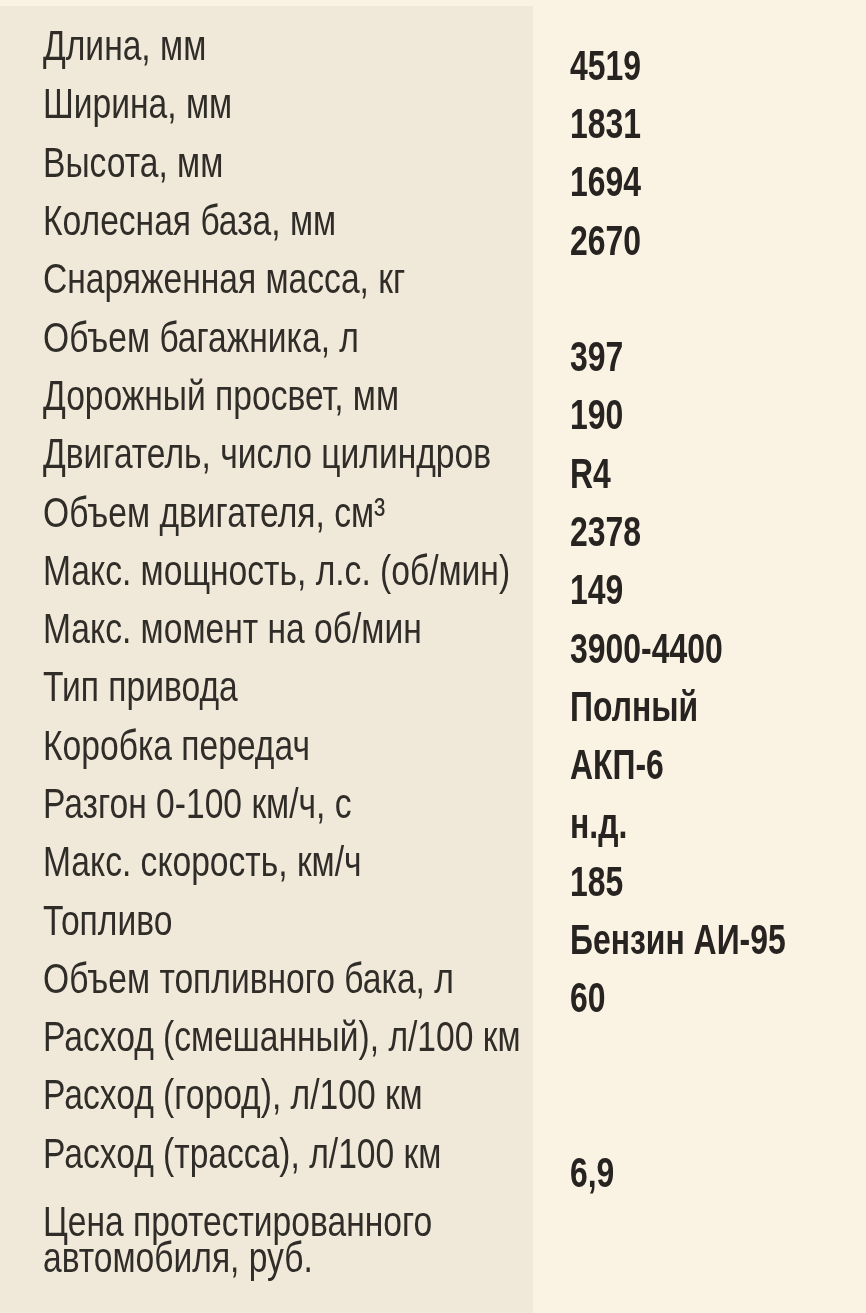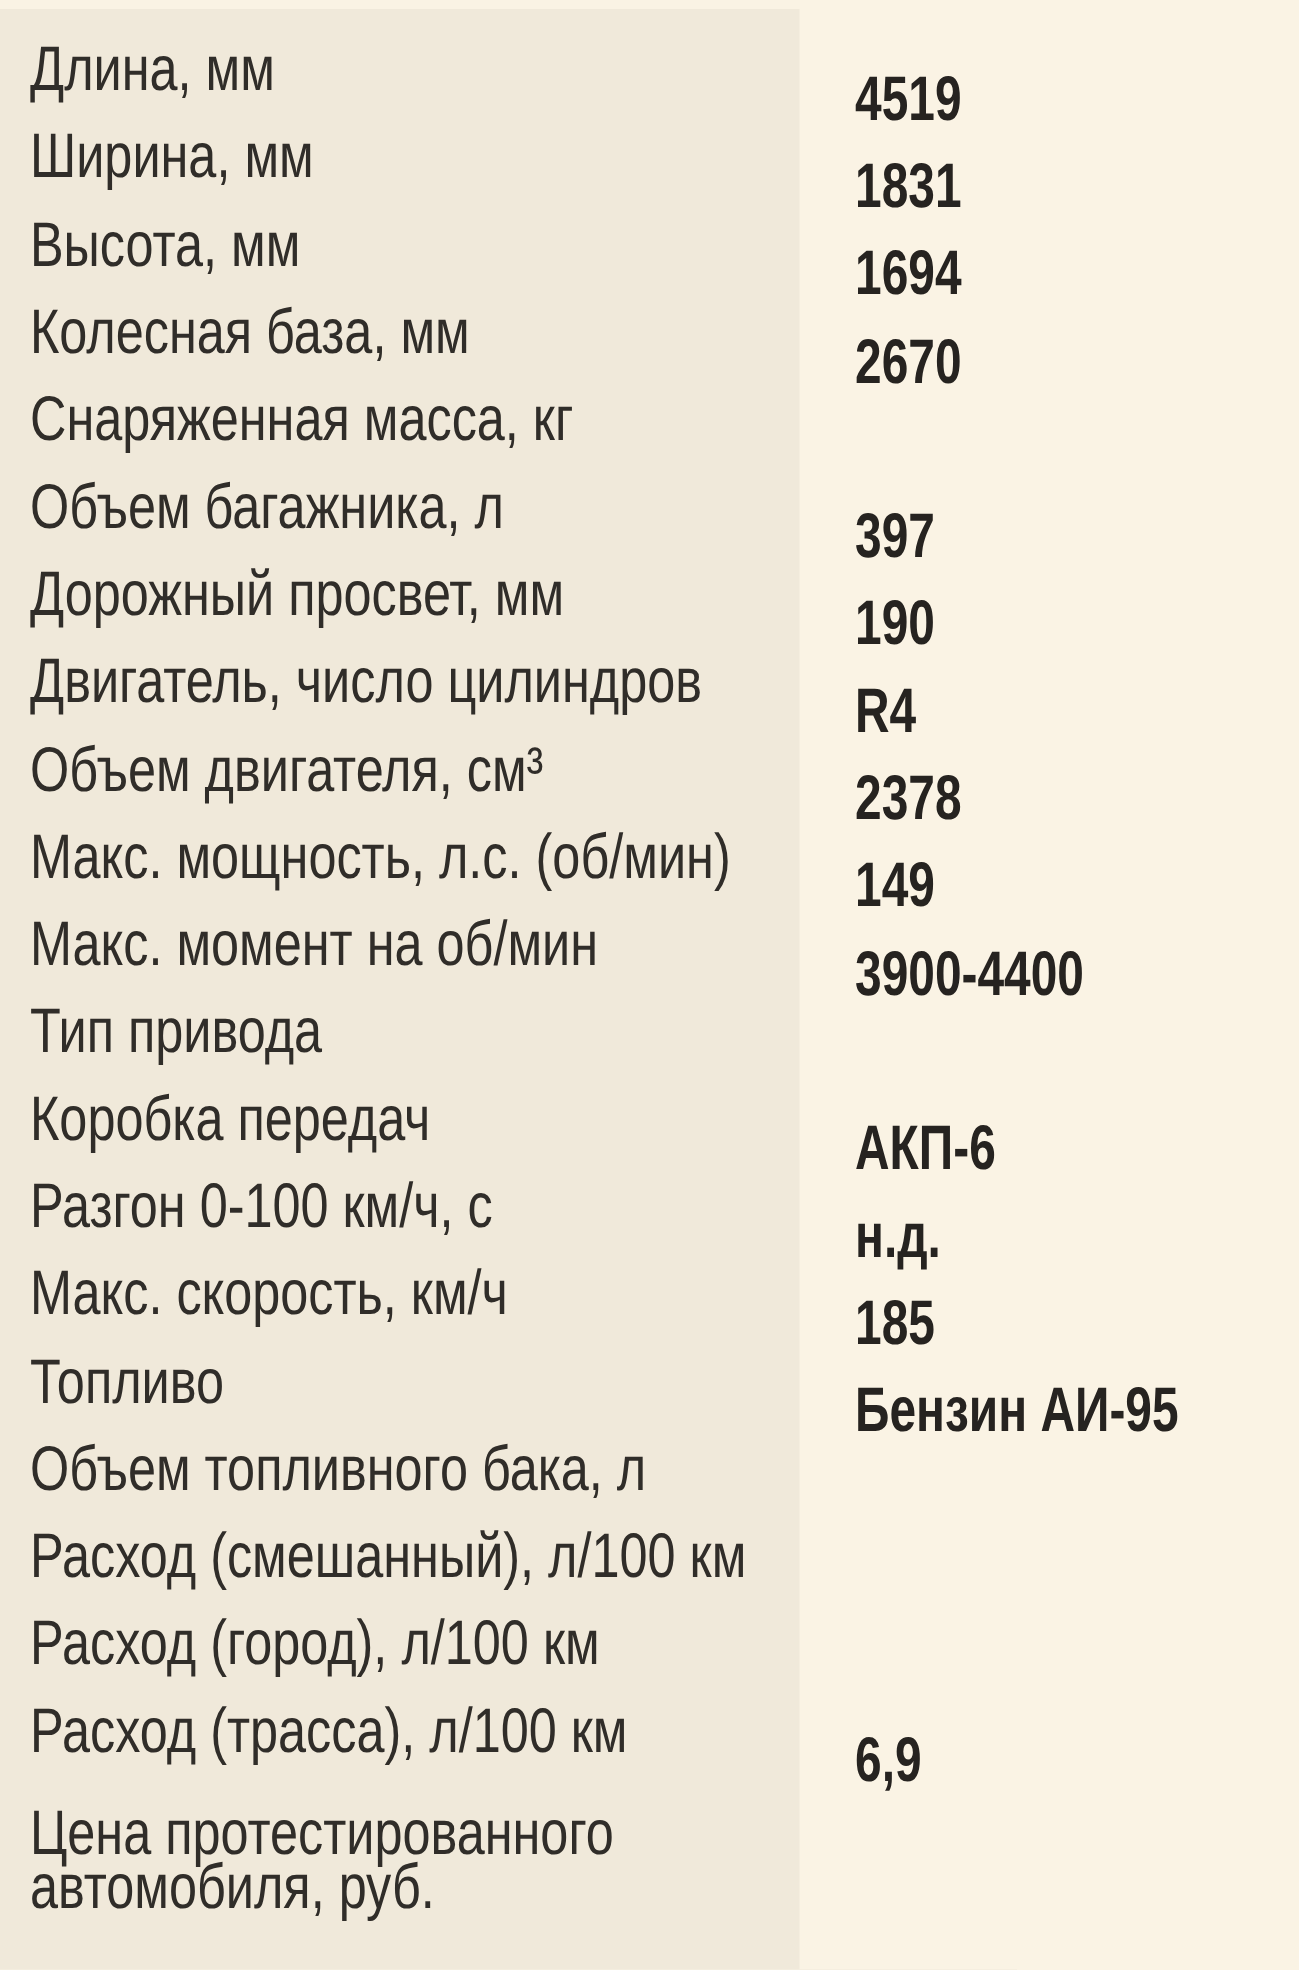--- a/index.html
+++ b/index.html
@@ -36,21 +36,21 @@
     padding-top: 17px;
     box-sizing: border-box;
   }
   .row {
     display: flex;
     align-items: center;
     height: 58.3px;
   }
   .cell-label {
     width: 533px;
-    padding-left: 20px;
+    padding-left: 43px;
     box-sizing: border-box;
     flex: 0 0 auto;
   }
   .cell-value {
     padding-left: 37px;
     box-sizing: border-box;
     flex: 1 1 auto;
     margin-top: 39px;
   }
   .label-text {
@@ -144,20 +144,21 @@
       <div class="cell-value"><span class="value-text">149</span></div>
     </div>
 
     <div class="row">
       <div class="cell-label"><span class="label-text">Макс. момент на об/мин</span></div>
       <div class="cell-value"><span class="value-text">3900-4400</span></div>
     </div>
 
     <div class="row">
       <div class="cell-label"><span class="label-text">Тип привода</span></div>
+      <div class="cell-value"><span class="value-text">Полный</span></div>
     </div>
 
     <div class="row">
       <div class="cell-label"><span class="label-text">Коробка передач</span></div>
       <div class="cell-value"><span class="value-text">АКП-6</span></div>
     </div>
 
     <div class="row">
       <div class="cell-label"><span class="label-text">Разгон 0-100 км/ч, с</span></div>
       <div class="cell-value"><span class="value-text">н.д.</span></div>
@@ -168,20 +169,21 @@
       <div class="cell-value"><span class="value-text">185</span></div>
     </div>
 
     <div class="row">
       <div class="cell-label"><span class="label-text">Топливо</span></div>
       <div class="cell-value"><span class="value-text">Бензин АИ-95</span></div>
     </div>
 
     <div class="row">
       <div class="cell-label"><span class="label-text">Объем топливного бака, л</span></div>
+      <div class="cell-value"><span class="value-text">60</span></div>
     </div>
 
     <div class="row">
       <div class="cell-label"><span class="label-text">Расход (смешанный), л/100 км</span></div>
     </div>
 
     <div class="row">
       <div class="cell-label"><span class="label-text">Расход (город), л/100 км</span></div>
     </div>
 

